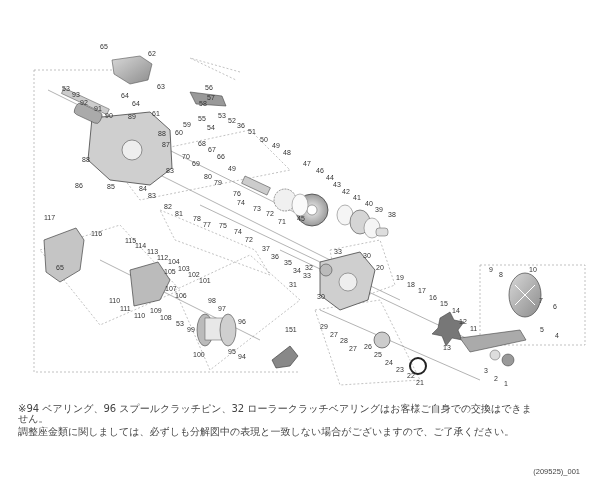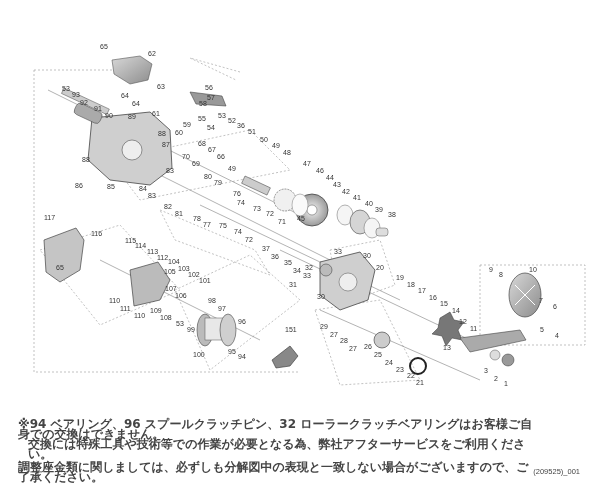--- a/index.html
+++ b/index.html
@@ -1,19 +1,19 @@
 <!DOCTYPE html>
 <html><head>
 <meta charset="utf-8">
 <style>
   html, body { margin: 0; padding: 0; background: #ffffff; }
   body { width: 600px; height: 486px; position: relative; overflow: hidden; font-family: "DejaVu Sans", sans-serif; }
   #diagram { position: absolute; left: 0; top: 0; width: 600px; height: 400px; }
   .lbl { position: absolute; font-size: 7px; color: #333333; line-height: 1; white-space: nowrap; font-family: "Liberation Sans", sans-serif; }
-  .notes { position: absolute; left: 18px; top: 419px; width: 520px; font-size: 12px; color: #444444; line-height: 10px; font-weight: bold; }
+  .notes { position: absolute; left: 18px; top: 404px; width: 520px; font-size: 10px; color: #444444; line-height: 10px; }
   .notes .gap { height: 3px; }
   .notes .indent { padding-left: 10px; }
   .code { position: absolute; right: 20px; top: 467px; font-size: 7.5px; color: #444444; font-family: "Liberation Sans", sans-serif; }
 </style>
 </head>
 <body>
 
 <div id="diagram">
   <svg width="600" height="400" viewBox="0 0 600 400" xmlns="http://www.w3.org/2000/svg">
     <defs>
@@ -243,17 +243,16 @@
       <span class="lbl" style="left: 238px; top: 318px;">96</span>
       <span class="lbl" style="left: 228px; top: 348px;">95</span>
       <span class="lbl" style="left: 238px; top: 353px;">94</span>
       <span class="lbl" style="left: 193px; top: 351px;">100</span>
       <span class="lbl" style="left: 285px; top: 326px;">151</span>
     </div>
 </div>
 
 <div class="notes">
   <div>※94 ベアリング、96 スプールクラッチピン、32 ローラークラッチベアリングはお客様ご自身での交換はできません。</div>
-  <div class="indent">交換には特殊工具や技術等での作業が必要となる為、弊社アフターサービスをご利用ください。</div>
   <div class="gap"></div>
   <div>調整座金類に関しましては、必ずしも分解図中の表現と一致しない場合がございますので、ご了承ください。</div>
 </div>
 <div class="code">(209525)_001</div>
 
 </body></html>

